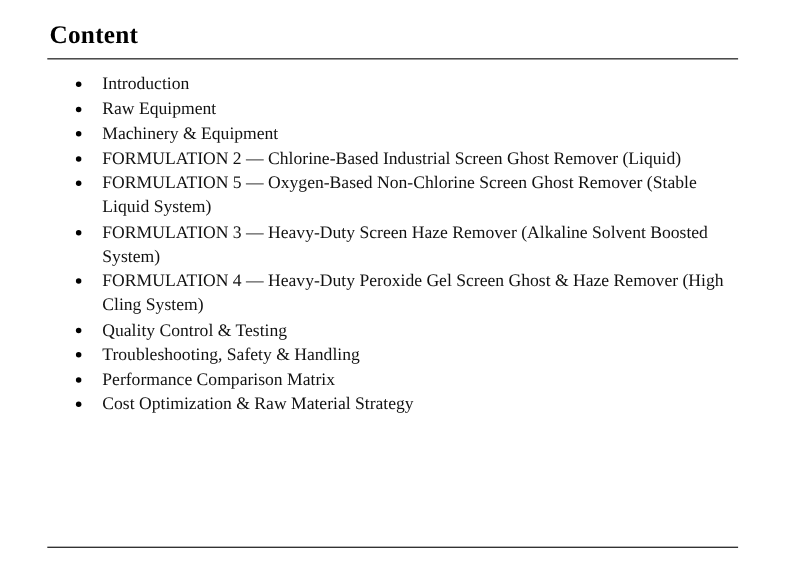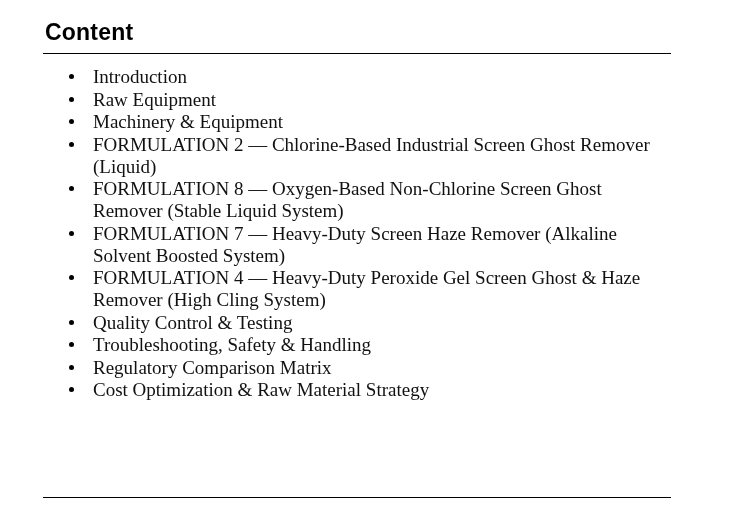--- a/index.html
+++ b/index.html
@@ -1,47 +1,47 @@
 <!DOCTYPE html>
 <html><head>
 <meta charset="utf-8">
 <style>
   html, body { margin:0; padding:0; background:#ffffff; }
   body { width:731px; height:531px; position:relative; overflow:hidden; }
   .title {
     position:absolute; left:45px; top:19px;
-    font-family:Liberation Sans, sans-serif; font-weight:bold;
+    font-family:Liberation Serif, serif; font-weight:bold;
     font-size:23px; color:#000; letter-spacing:0.2px; margin:0;
   }
   .rule-top { position:absolute; left:43px; top:53px; width:628px; height:1px; background:#000; }
   .rule-bottom { position:absolute; left:43px; top:497px; width:628px; height:1px; background:#000; }
   ul.toc {
     position:absolute; left:93px; top:66px; width:575px; margin:0; padding:0;
     list-style:none;
-    font-family:"Liberation Serif", serif; font-size:19px; line-height:22px; color:#111;
+    font-family:"Liberation Serif", serif; font-size:16px; line-height:22px; color:#111;
   }
   ul.toc li { position:relative; margin:0 0 0.5px 0; }
   ul.toc li::before {
     content:""; position:absolute; left:-24px; top:8px;
     width:5px; height:5px; border-radius:50%; background:#000;
   }
 </style>
 </head>
 <body>
 
 <h1 class="title">Content</h1>
 <div class="rule-top"></div>
 
 <ul class="toc">
   <li>Introduction</li>
   <li>Raw Equipment</li>
   <li>Machinery &amp; Equipment</li>
   <li>FORMULATION 2 — Chlorine-Based Industrial Screen Ghost Remover (Liquid)</li>
-  <li>FORMULATION 8 — Oxygen-Based Non-Chlorine Screen Ghost Remover (Stable Liquid System)</li>
-  <li>FORMULATION 7 — Heavy-Duty Screen Haze Remover (Alkaline Solvent Boosted System)</li>
+  <li>FORMULATION 5 — Oxygen-Based Non-Chlorine Screen Ghost Remover (Stable Liquid System)</li>
+  <li>FORMULATION 3 — Heavy-Duty Screen Haze Remover (Alkaline Solvent Boosted System)</li>
   <li>FORMULATION 4 — Heavy-Duty Peroxide Gel Screen Ghost &amp; Haze Remover (High Cling System)</li>
   <li>Quality Control &amp; Testing</li>
   <li>Troubleshooting, Safety &amp; Handling</li>
-  <li>Regulatory Comparison Matrix</li>
+  <li>Performance Comparison Matrix</li>
   <li>Cost Optimization &amp; Raw Material Strategy</li>
 </ul>
 
 <div class="rule-bottom"></div>
 
 </body></html>

